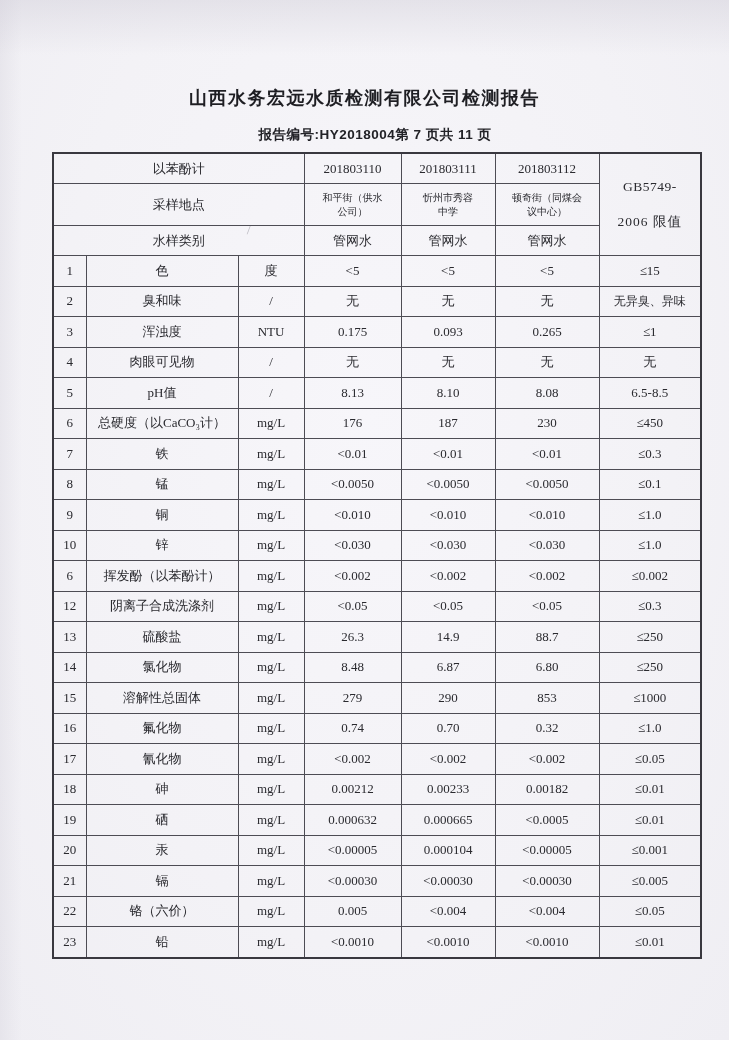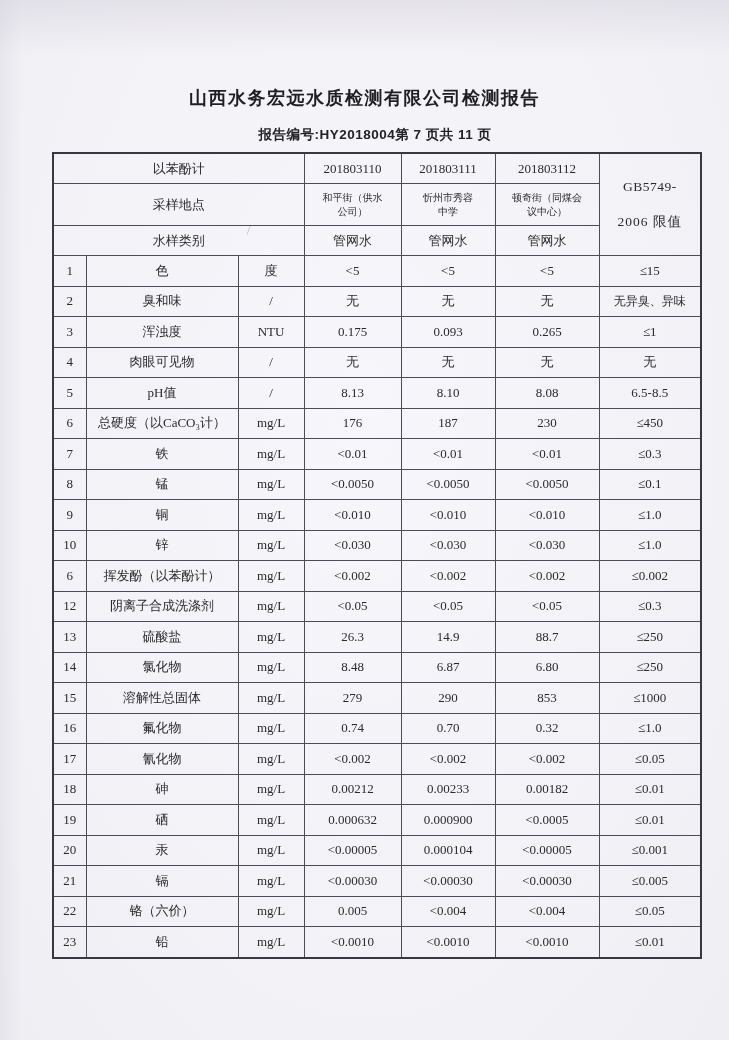--- a/index.html
+++ b/index.html
@@ -269,21 +269,21 @@
       <td>0.00212</td>
       <td>0.00233</td>
       <td>0.00182</td>
       <td>≤0.01</td>
     </tr>
     <tr class="dr">
       <td>19</td>
       <td class="c-name">硒</td>
       <td>mg/L</td>
       <td>0.000632</td>
-      <td>0.000900</td>
+      <td>0.000665</td>
       <td>&lt;0.0005</td>
       <td>≤0.01</td>
     </tr>
     <tr class="dr">
       <td>20</td>
       <td class="c-name">汞</td>
       <td>mg/L</td>
       <td>&lt;0.00005</td>
       <td>0.000104</td>
       <td>&lt;0.00005</td>

